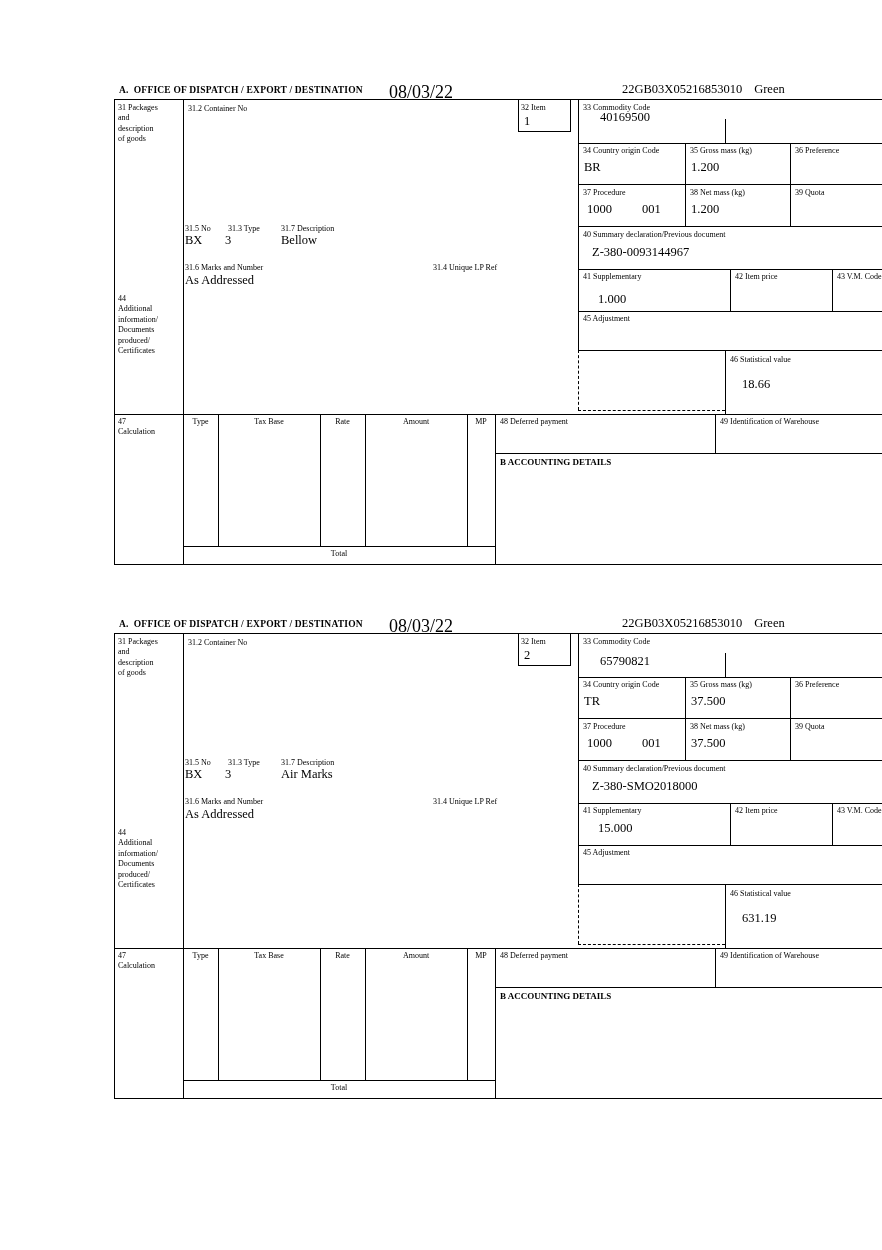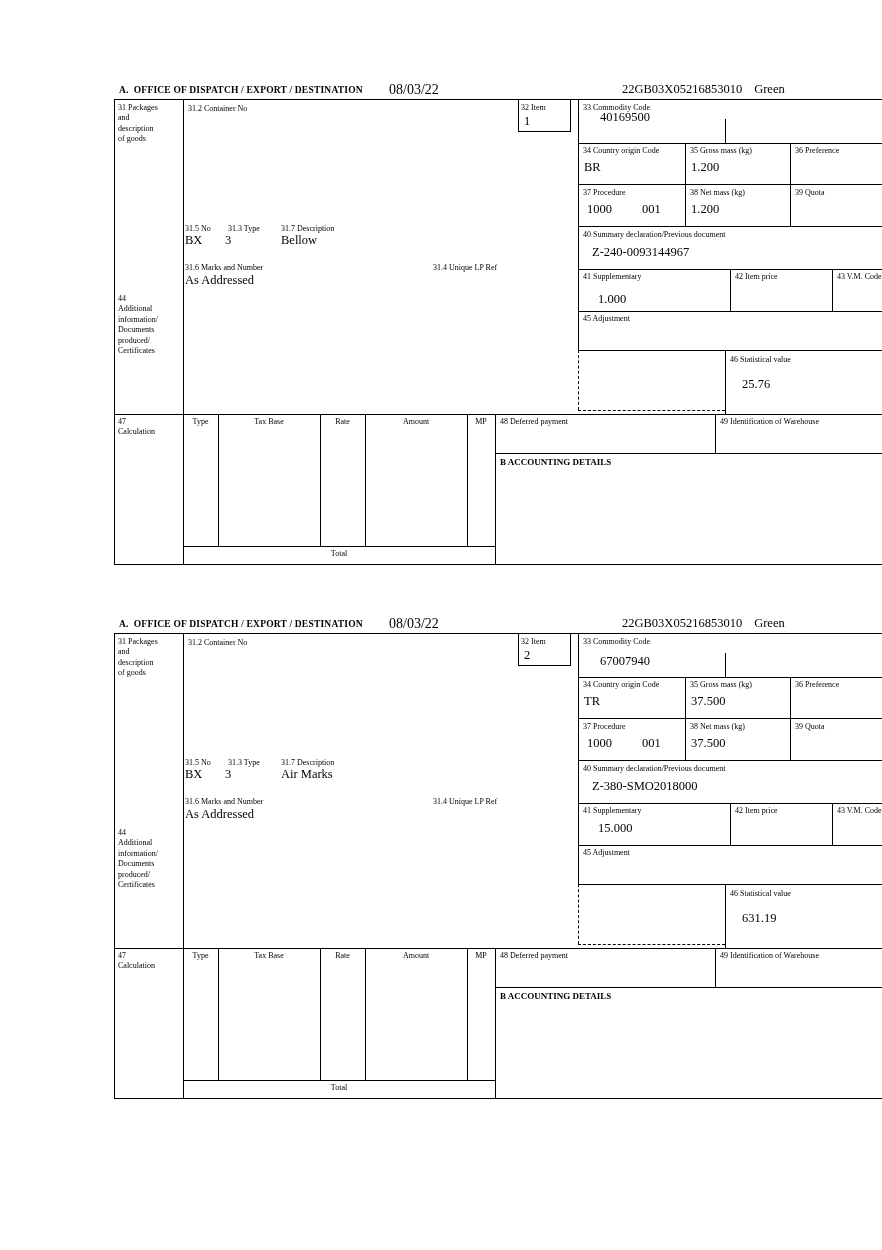--- a/index.html
+++ b/index.html
@@ -7,21 +7,21 @@
   body {
     width:882px; height:1250px; position:relative;
     font-family:"Liberation Serif", serif; color:#000;
     overflow:hidden;
   }
   #sections { position:absolute; left:80px; top:81px; width:782px; }
   .sad { position:relative; width:820px;padding-left:34px; }
   .sad + .sad { margin-top:50px; }
   .sad-header { position:relative; width:782px; height:18px; }
   .office { position:absolute; left:5px; top:4px; font-weight:bold; font-size:9.5px; letter-spacing:0.2px; }
-  .hdr-date { position:absolute; left:275px; top:1px; font-size:14px; }
+  .hdr-date { position:absolute; left:275px; top:1px; font-size:18px; }
   .hdr-ref { position:absolute; left:508px; top:1px; font-size:12.5px; }
   .hdr-ref .status { margin-left:12px; }
   .grid { position:relative; width:782px; height:466px; border:1px solid #000; }
   .vl { position:absolute; width:1px; background:#000; }
   .vl.dashed { width:0; background:none; border-left:1px dashed #000; }
   .hl { position:absolute; height:1px; background:#000; }
   .hl.dashed { height:0; background:none; border-top:1px dashed #000; }
   .lbl { position:absolute; font-size:8px; line-height:1.3; }
   .pre { white-space:pre-line; }
   .val { position:absolute; font-size:12.5px; line-height:1.1; white-space:nowrap; }
@@ -99,41 +99,41 @@
     <div class="lbl" style="left:680px;top:46px">36 Preference</div>
 
     <div class="lbl" style="left:468px;top:88px">37 Procedure</div>
     <div class="val" style="left:472px;top:103px">1000</div>
     <div class="val" style="left:527px;top:103px">001</div>
     <div class="lbl" style="left:575px;top:88px">38 Net mass (kg)</div>
     <div class="val" style="left:576px;top:103px">1.200</div>
     <div class="lbl" style="left:680px;top:88px">39 Quota</div>
 
     <div class="lbl" style="left:468px;top:130px">40 Summary declaration/Previous document</div>
-    <div class="val" style="left:477px;top:146px">Z-240-0093144967</div>
+    <div class="val" style="left:477px;top:146px">Z-380-0093144967</div>
 
     <div class="lbl" style="left:70px;top:124px">31.5 No</div>
     <div class="lbl" style="left:113px;top:124px">31.3 Type</div>
     <div class="lbl" style="left:166px;top:124px">31.7 Description</div>
     <div class="val" style="left:70px;top:134px">BX</div>
     <div class="val" style="left:110px;top:134px">3</div>
     <div class="val" style="left:166px;top:134px">Bellow</div>
 
     <div class="lbl" style="left:70px;top:163px">31.6 Marks and Number</div>
     <div class="lbl" style="left:318px;top:163px">31.4 Unique LP Ref</div>
     <div class="val" style="left:70px;top:174px">As Addressed</div>
 
     <div class="lbl" style="left:468px;top:172px">41 Supplementary</div>
     <div class="val" style="left:483px;top:193px">1.000</div>
     <div class="lbl" style="left:620px;top:172px">42 Item price</div>
     <div class="lbl" style="left:722px;top:172px">43 V.M. Code</div>
 
     <div class="lbl" style="left:468px;top:214px">45 Adjustment</div>
     <div class="lbl" style="left:615px;top:255px">46 Statistical value</div>
-    <div class="val" style="left:627px;top:278px">25.76</div>
+    <div class="val" style="left:627px;top:278px">18.66</div>
 
     <div class="lbl c" style="left:68px;top:317px;width:35px">Type</div>
     <div class="lbl c" style="left:103px;top:317px;width:102px">Tax Base</div>
     <div class="lbl c" style="left:205px;top:317px;width:45px">Rate</div>
     <div class="lbl c" style="left:250px;top:317px;width:102px">Amount</div>
     <div class="lbl c" style="left:352px;top:317px;width:28px">MP</div>
     <div class="lbl c" style="left:68px;top:449px;width:312px">Total</div>
 
     <div class="lbl" style="left:385px;top:317px">48 Deferred payment</div>
     <div class="lbl" style="left:605px;top:317px">49 Identification of Warehouse</div>
@@ -192,21 +192,21 @@
 produced/
 Certificates</div>
     <div class="lbl pre" style="left:3px;top:317px;width:62px">47
 Calculation</div>
 
     <div class="lbl" style="left:73px;top:4px">31.2 Container No</div>
     <div class="lbl" style="left:406px;top:3px">32 Item</div>
     <div class="val" style="left:409px;top:15px">2</div>
 
     <div class="lbl" style="left:468px;top:3px">33 Commodity Code</div>
-    <div class="val" style="left:485px;top:21px">67007940</div>
+    <div class="val" style="left:485px;top:21px">65790821</div>
 
     <div class="lbl" style="left:468px;top:46px">34 Country origin Code</div>
     <div class="val" style="left:469px;top:61px">TR</div>
     <div class="lbl" style="left:575px;top:46px">35 Gross mass (kg)</div>
     <div class="val" style="left:576px;top:61px">37.500</div>
     <div class="lbl" style="left:680px;top:46px">36 Preference</div>
 
     <div class="lbl" style="left:468px;top:88px">37 Procedure</div>
     <div class="val" style="left:472px;top:103px">1000</div>
     <div class="val" style="left:527px;top:103px">001</div>

